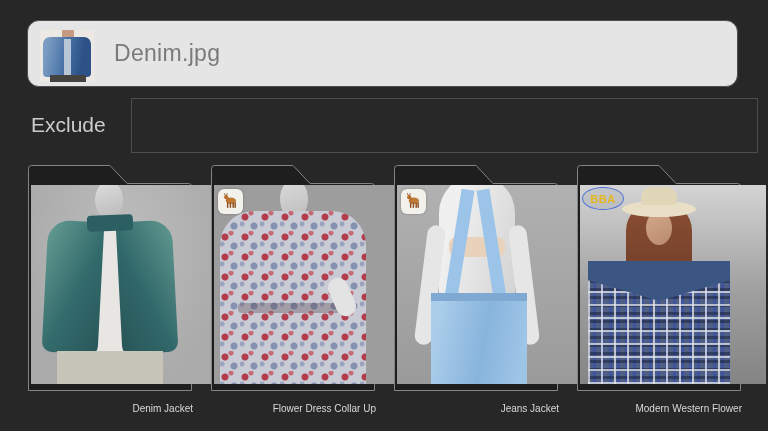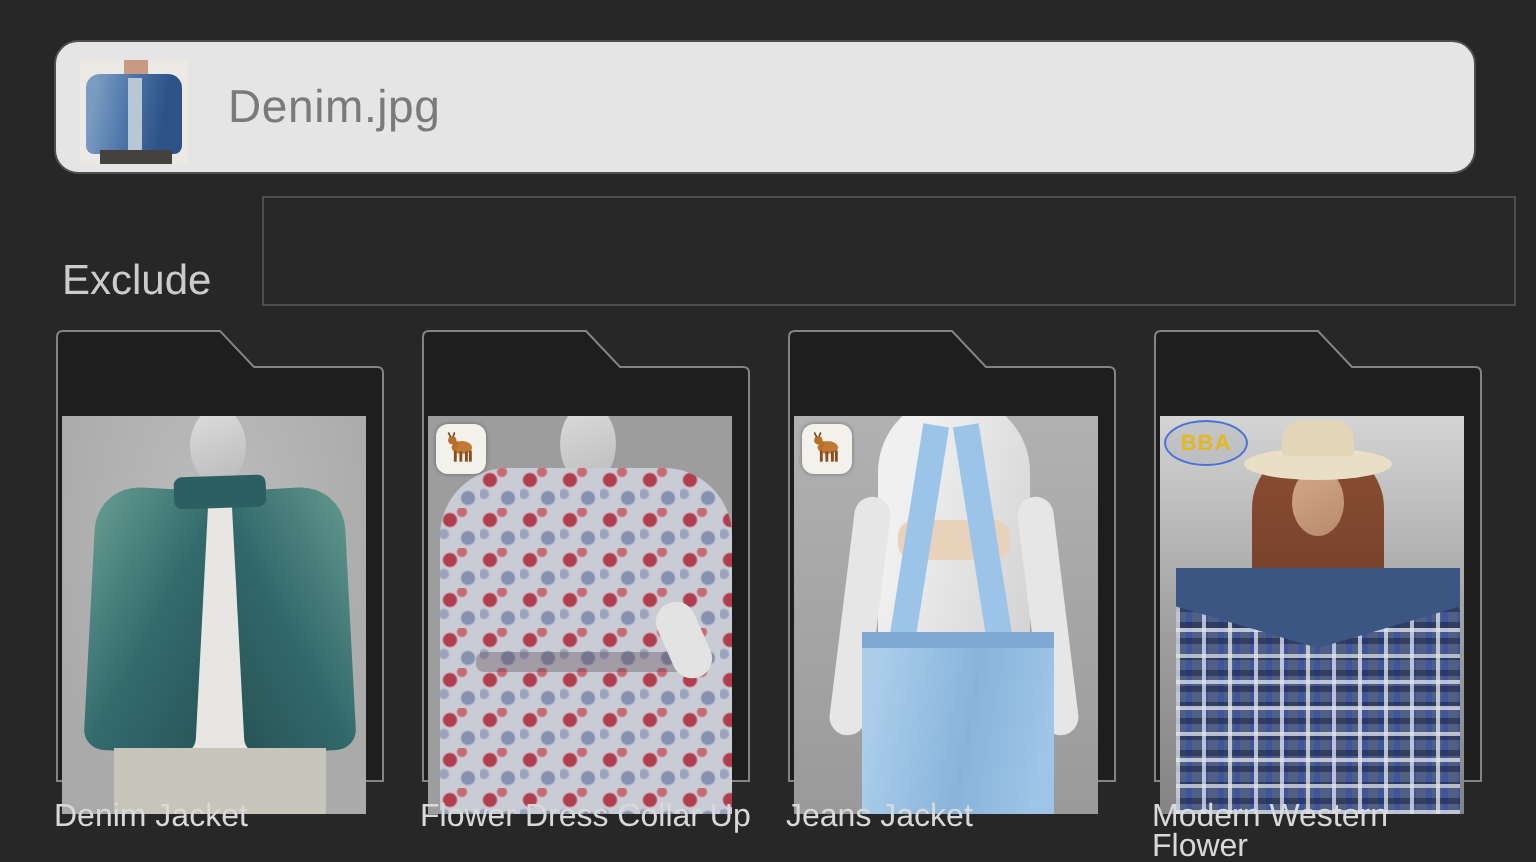--- a/index.html
+++ b/index.html
@@ -21,38 +21,38 @@
   .chip-jacket{position:absolute;left:3px;top:7px;width:48px;height:40px;border-radius:7px 7px 4px 4px;
     background:linear-gradient(100deg,#7b9cc2 10%,#4a74a8 45%,#2d5288 78%);}
   .chip-tee{position:absolute;left:24px;top:9px;width:7px;height:36px;background:#b9c6d6;}
   .chip-pants{position:absolute;left:10px;top:45px;width:36px;height:7px;background:#43423f;}
   .search-query{
     position:absolute;left:86px;top:0;height:65px;display:flex;align-items:center;
     color:#7a7a7a;font-size:23px;letter-spacing:.3px;
   }
   
   .exclude-label{
-    position:absolute;left:31px;top:112px;color:#cccccc;font-size:21px;line-height:26px;margin-top:16px;
+    position:absolute;left:31px;top:112px;color:#cccccc;font-size:21px;line-height:26px;
   }
   .exclude-input{
     position:absolute;left:131px;top:98px;width:605px;height:53px;
     background:#282828;border:1px solid #4e4e4e;border-radius:0;
     color:#cccccc;font-size:18px;padding:0 10px;box-sizing:content-box;outline:none;
     font-family:"Liberation Sans",sans-serif;
   }
   
   .card{position:absolute;top:164px;width:166px;height:252px;}
   .card-1{left:27px;} .card-2{left:210px;} .card-3{left:393px;} .card-4{left:576px;}
   .folder-svg{position:absolute;left:0;top:0;}
   .thumb{
-    position:absolute;left:4px;top:44px;width:152px;height:199px;overflow:hidden;
+    position:absolute;left:4px;top:21px;width:170px;height:199px;overflow:hidden;padding-left:16px;
   }
   .caption{
-    position:absolute;left:0;top:237px;width:166px;text-align:left;
-    color:#d9d9d9;font-size:16px;line-height:15px;
+    position:absolute;left:0;top:237px;width:166px;text-align:right;
+    color:#d9d9d9;font-size:10px;line-height:15px;
   }
   
   .vendor-badge{
     position:absolute;left:4px;top:4px;width:25px;height:25px;border-radius:6px;
     background:#f3f1ec;box-shadow:0 0 2px rgba(0,0,0,.35);
     display:flex;align-items:center;justify-content:center;
   }
   .bba-badge{
     position:absolute;left:2px;top:2px;width:40px;height:21px;
     border:1.5px solid #4a72d8;border-radius:50%;

